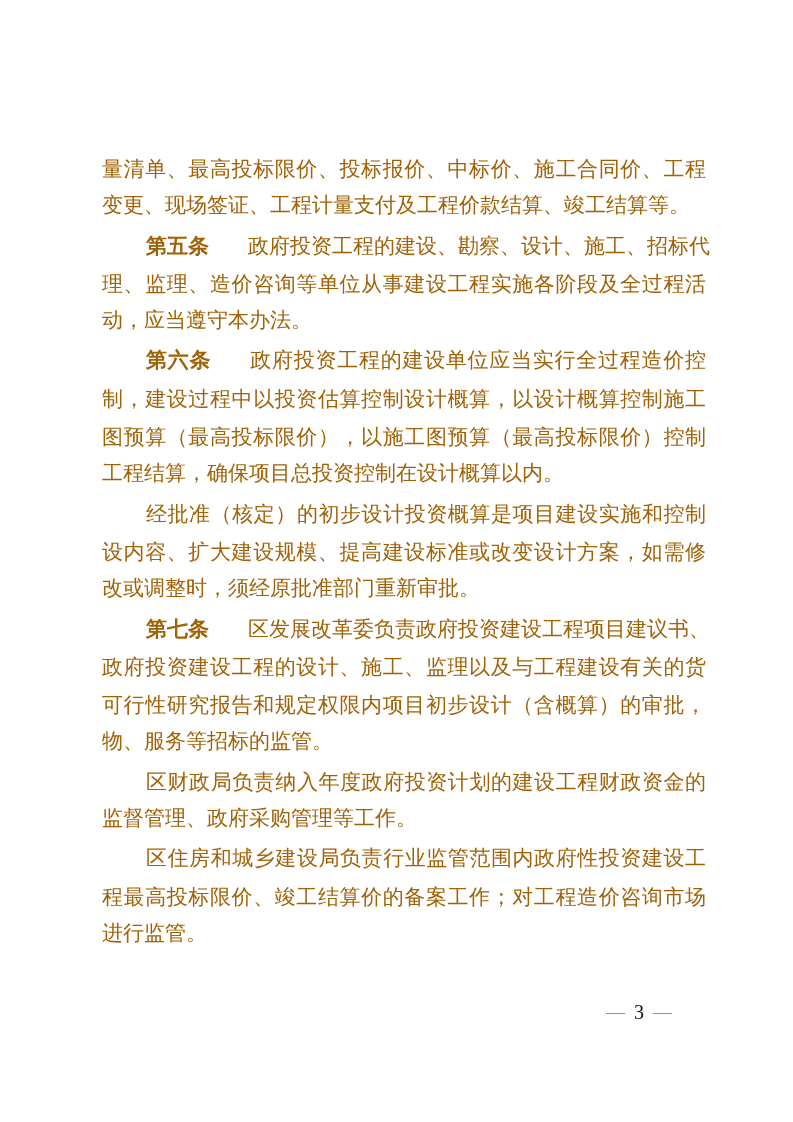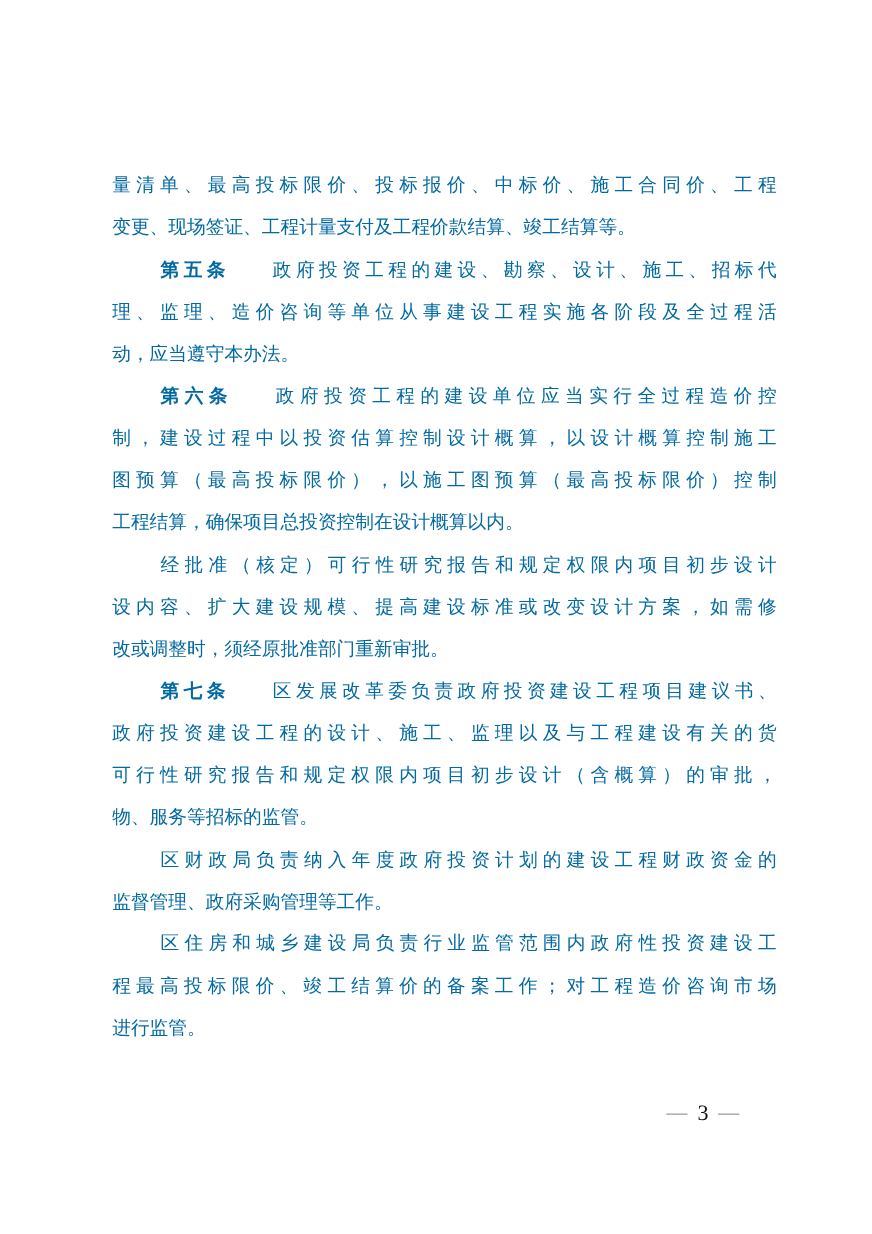--- a/index.html
+++ b/index.html
@@ -11,33 +11,34 @@
     overflow: hidden;
   }
   .page {
     position: absolute; inset: 0;
     background: #ffffff;
   }
   .body-text {
     position: absolute;
     left: 102px; top: 150px;
     width: 604px;
-    color: #0369a1;
-    font-size: 17px;
+    color: #a16207;
+    font-size: 21px;
   }
   .line {
     height: 38.3px;
     line-height: 38.3px;
     text-align: justify;
     text-align-last: justify;
     white-space: nowrap;
   }
   .line.end {
     text-align: left;
     text-align-last: auto;
+    font-family: Liberation Mono, monospace;
   }
   .line.indent { text-indent: 44px; }
   .kw {
     font-weight: 700;
     margin-right: 39px;
   }
   .footer {
     position: absolute;
     top: 998px; left: 606px;
     height: 28px;
@@ -62,21 +63,21 @@
   <div class="body-text">
       <div class="line"><span>量清单、最高投标限价、投标报价、中标价、施工合同价、工程</span></div>
       <div class="line end"><span>变更、现场签证、工程计量支付及工程价款结算、竣工结算等。</span></div>
       <div class="line indent"><span class="kw">第五条</span><span>政府投资工程的建设、勘察、设计、施工、招标代</span></div>
       <div class="line"><span>理、监理、造价咨询等单位从事建设工程实施各阶段及全过程活</span></div>
       <div class="line end"><span>动，应当遵守本办法。</span></div>
       <div class="line indent"><span class="kw">第六条</span><span>政府投资工程的建设单位应当实行全过程造价控</span></div>
       <div class="line"><span>制，建设过程中以投资估算控制设计概算，以设计概算控制施工</span></div>
       <div class="line"><span>图预算（最高投标限价），以施工图预算（最高投标限价）控制</span></div>
       <div class="line end"><span>工程结算，确保项目总投资控制在设计概算以内。</span></div>
-      <div class="line indent"><span>经批准（核定）可行性研究报告和规定权限内项目初步设计</span></div>
+      <div class="line indent"><span>经批准（核定）的初步设计投资概算是项目建设实施和控制</span></div>
       <div class="line"><span>设内容、扩大建设规模、提高建设标准或改变设计方案，如需修</span></div>
       <div class="line end"><span>改或调整时，须经原批准部门重新审批。</span></div>
       <div class="line indent"><span class="kw">第七条</span><span>区发展改革委负责政府投资建设工程项目建议书、</span></div>
       <div class="line"><span>政府投资建设工程的设计、施工、监理以及与工程建设有关的货</span></div>
       <div class="line"><span>可行性研究报告和规定权限内项目初步设计（含概算）的审批，</span></div>
       <div class="line end"><span>物、服务等招标的监管。</span></div>
       <div class="line indent"><span>区财政局负责纳入年度政府投资计划的建设工程财政资金的</span></div>
       <div class="line end"><span>监督管理、政府采购管理等工作。</span></div>
       <div class="line indent"><span>区住房和城乡建设局负责行业监管范围内政府性投资建设工</span></div>
       <div class="line"><span>程最高投标限价、竣工结算价的备案工作；对工程造价咨询市场</span></div>

